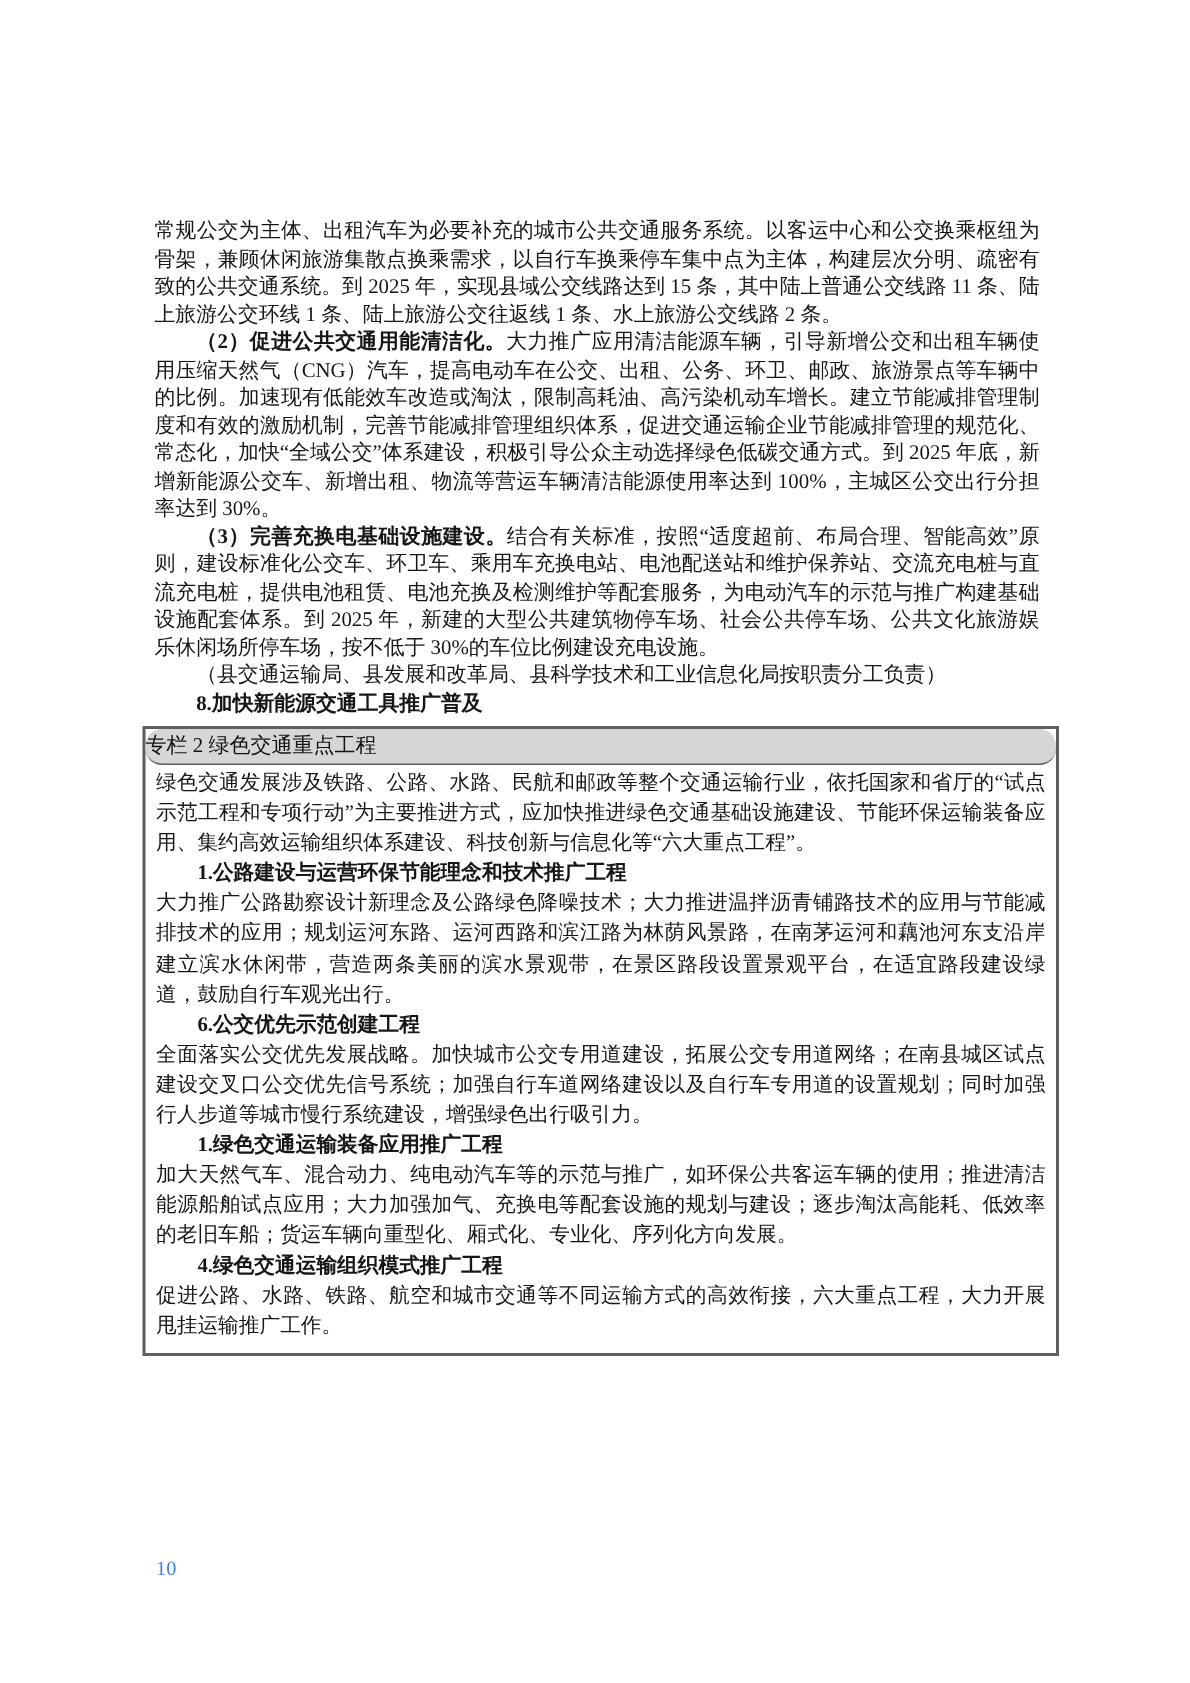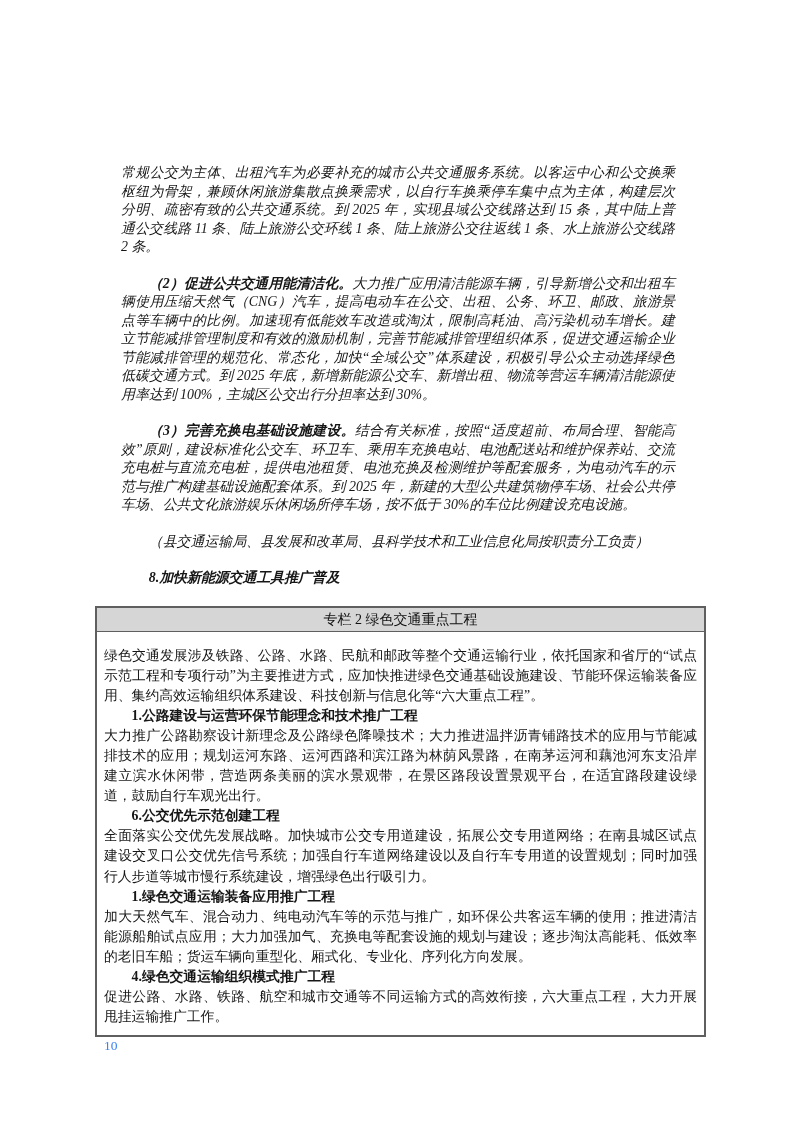--- a/index.html
+++ b/index.html
@@ -19,48 +19,48 @@
   .content {
     position: absolute;
     left: 103px;
     top: 146px;
     width: 590px;
     font-size: 13.9px;
     line-height: 18.5px;
     text-align: justify;
   }
   .para {
-    margin: 18px;
+    margin: 0;
     padding: 0;
-    font-style: italic;
   }
   .indent { text-indent: 2em; }
   .no-indent { text-indent: 0; }
   .bold-lead { font-weight: 700; }
   .bold-heading { font-weight: 700; }
 
   .column-box {
     box-sizing: border-box;
     margin: 5px 0 0 -8px;
     width: 611px;
     border: 2px solid #5f5f5f;
     background: #ffffff;
   }
   .box-header {
     background: #d6d6d6;
     border-bottom: 1.5px solid #5f5f5f;
-    text-align: center;
+    text-align: left;
     font-size: 14px;
     line-height: 21px;
     padding: 1px 0;
     text-indent: 0;
     color: #111111;
+    border-radius: 11px;
   }
   .box-body {
-    padding: 14px 7px 8px 7px;
+    padding: 2px 7px 8px 7px;
     font-size: 13.8px;
     line-height: 20.1px;
     text-align: justify;
   }
   .box-para {
     margin: 0;
     text-indent: 0;
   }
   .box-heading {
     margin: 0;

